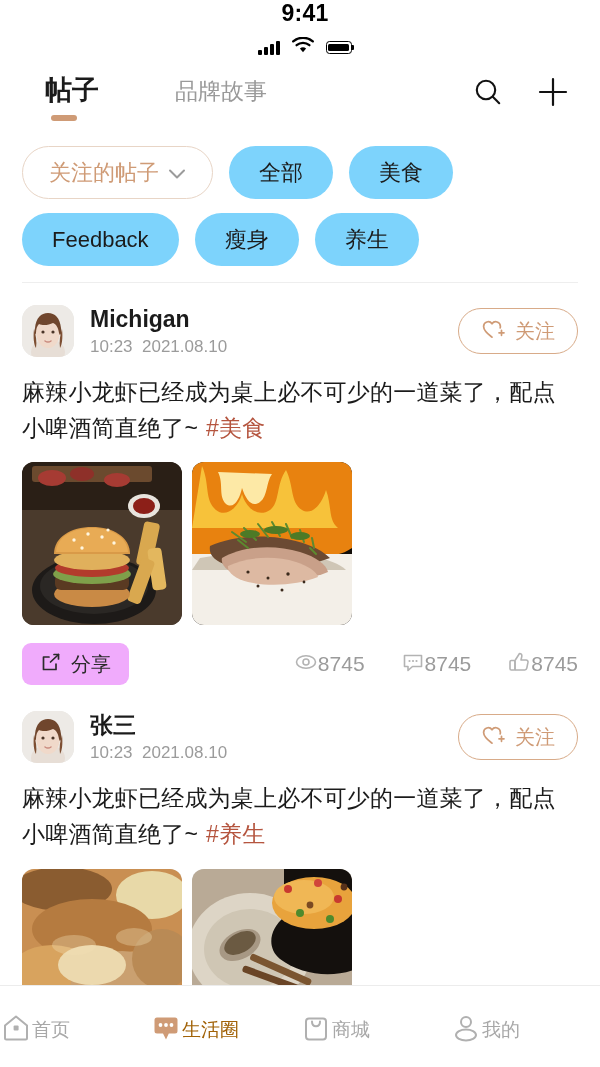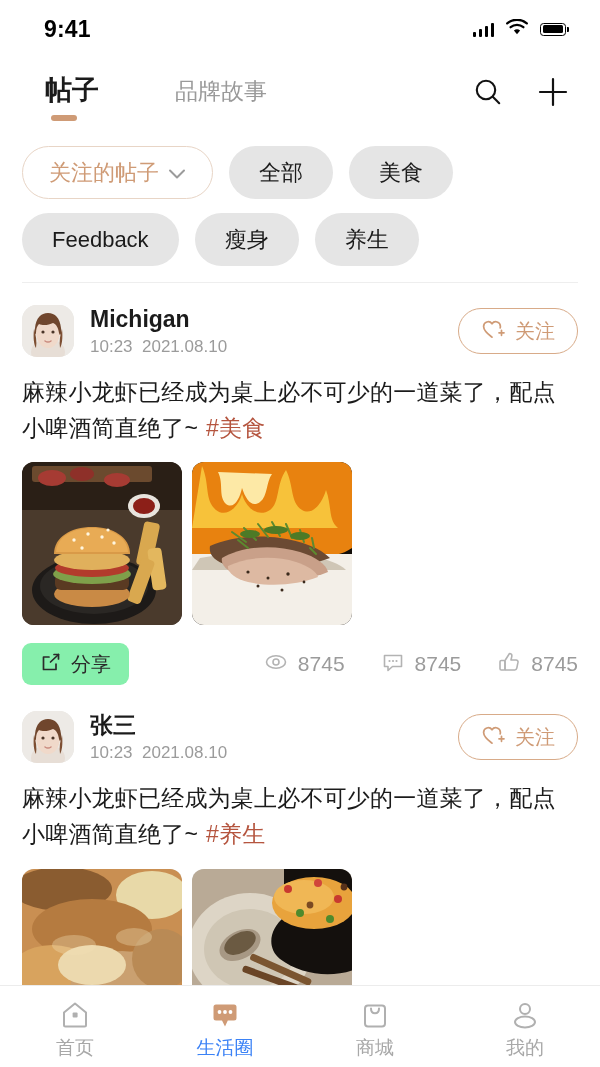--- a/index.html
+++ b/index.html
@@ -8,20 +8,21 @@
     background: #ffffff;
     font-family: "Liberation Sans", "DejaVu Sans", sans-serif;
     overflow: hidden;
   }
   .phone { position: relative; width: 600px; height: 1067px; background:#fff; overflow:hidden; }
 
   
   .statusbar {
     height: 58px; display:flex; align-items:center; justify-content:space-between;
     padding: 0 34px 0 44px;
+    flex-direction: column;
   }
   .status-time { font-size: 23px; font-weight: 600; color:#000; letter-spacing:.2px; }
   .status-right { display:flex; align-items:center; gap:11px; }
   .sig { display:flex; align-items:flex-end; gap:2.5px; height:15px; }
   .sig i { width:3.5px; background:#000; border-radius:1px; display:block; }
   .sig i:nth-child(1){height:5px;} .sig i:nth-child(2){height:8px;}
   .sig i:nth-child(3){height:11px;} .sig i:nth-child(4){height:14px;}
   .batt { width:26px; height:13px; border:1.6px solid #000; border-radius:3.5px; padding:1.6px; position:relative; }
   .batt::after{ content:""; position:absolute; right:-3.6px; top:3.4px; width:2px; height:5px; background:#000; border-radius:0 1px 1px 0;}
   .batt i { display:block; width:100%; height:100%; background:#000; border-radius:1.5px; }
@@ -39,21 +40,21 @@
   }
   .header-icons { display:flex; align-items:center; gap:32px; padding-top:3px; }
   .ico { cursor:pointer; }
 
   
   .chips { padding: 26px 22px 0 22px; }
   .chip-row { display:flex; gap:16px; margin-bottom:14px; }
   .chip {
     display:flex; align-items:center; justify-content:center; gap:9px;
     height:53px; padding: 0 30px; border-radius:27px;
-    background:#e5e5e5; color:#1b1b1b; font-size:22px; white-space:nowrap; cursor:pointer;
+    background:#7dd3fc; color:#1b1b1b; font-size:22px; white-space:nowrap; cursor:pointer;
   }
   .chip.selector { background:#fff; border:1.6px solid #e8d5c6; color:#cf9b76; padding:0 26px; }
   .divider { height:1px; background:#eeeeee; margin: 16px 22px 0 22px; }
 
   
   .post { padding: 22px 22px 0 22px; }
   .post-head { display:flex; align-items:center; }
   .avatar {
     width:52px; height:52px; border-radius:15px; overflow:hidden; flex:none;
     background:#e9e6e2; position:relative;
@@ -72,34 +73,34 @@
   }
   .hashtag { color:#b5553f; margin-left:8px; }
 
   .photos { display:flex; gap:10px; margin-top:16px; }
   .photo { width:160px; height:163px; border-radius:12px; overflow:hidden; flex:none; background:#ddd; }
   .photo svg { display:block; width:100%; height:100%; }
 
   .actions { display:flex; align-items:center; margin-top:18px; }
   .share-btn {
     display:flex; align-items:center; gap:9px; height:42px; padding:0 18px;
-    background:#86efac; border-radius:9px; font-size:20px; color:#2b2b2b; cursor:pointer;
+    background:#f0abfc; border-radius:9px; font-size:20px; color:#2b2b2b; cursor:pointer;
   }
   .stats { margin-left:auto; display:flex; align-items:center; gap:36px; }
-  .stat { display:flex; align-items:center; gap:10px; color:#9b9b9b; font-size:21px; cursor:pointer; }
+  .stat { display:flex; align-items:center; gap:0; color:#9b9b9b; font-size:21px; cursor:pointer; }
 
   
   .tabbar {
     position:absolute; left:0; bottom:0; width:600px; height:82px;
     background:#fff; border-top:1px solid #ececec;
     display:flex; align-items:center; padding-top:6px;
   }
-  .nav-item { flex:1; display:flex; flex-direction:column; align-items:center; cursor:pointer; }
+  .nav-item { flex:1; display:flex; flex-direction:row; align-items:center; cursor:pointer; }
   .nav-label { font-size:19px; color:#a8a8a8; }
-  .nav-item.active .nav-label { color:#3b82f6; }
+  .nav-item.active .nav-label { color:#a16207; }
 </style>
 </head>
 <body>
 
 <div class="phone">
 
   <div class="statusbar">
     <div class="status-time">9:41</div>
     <div class="status-right">
       <span class="sig">

